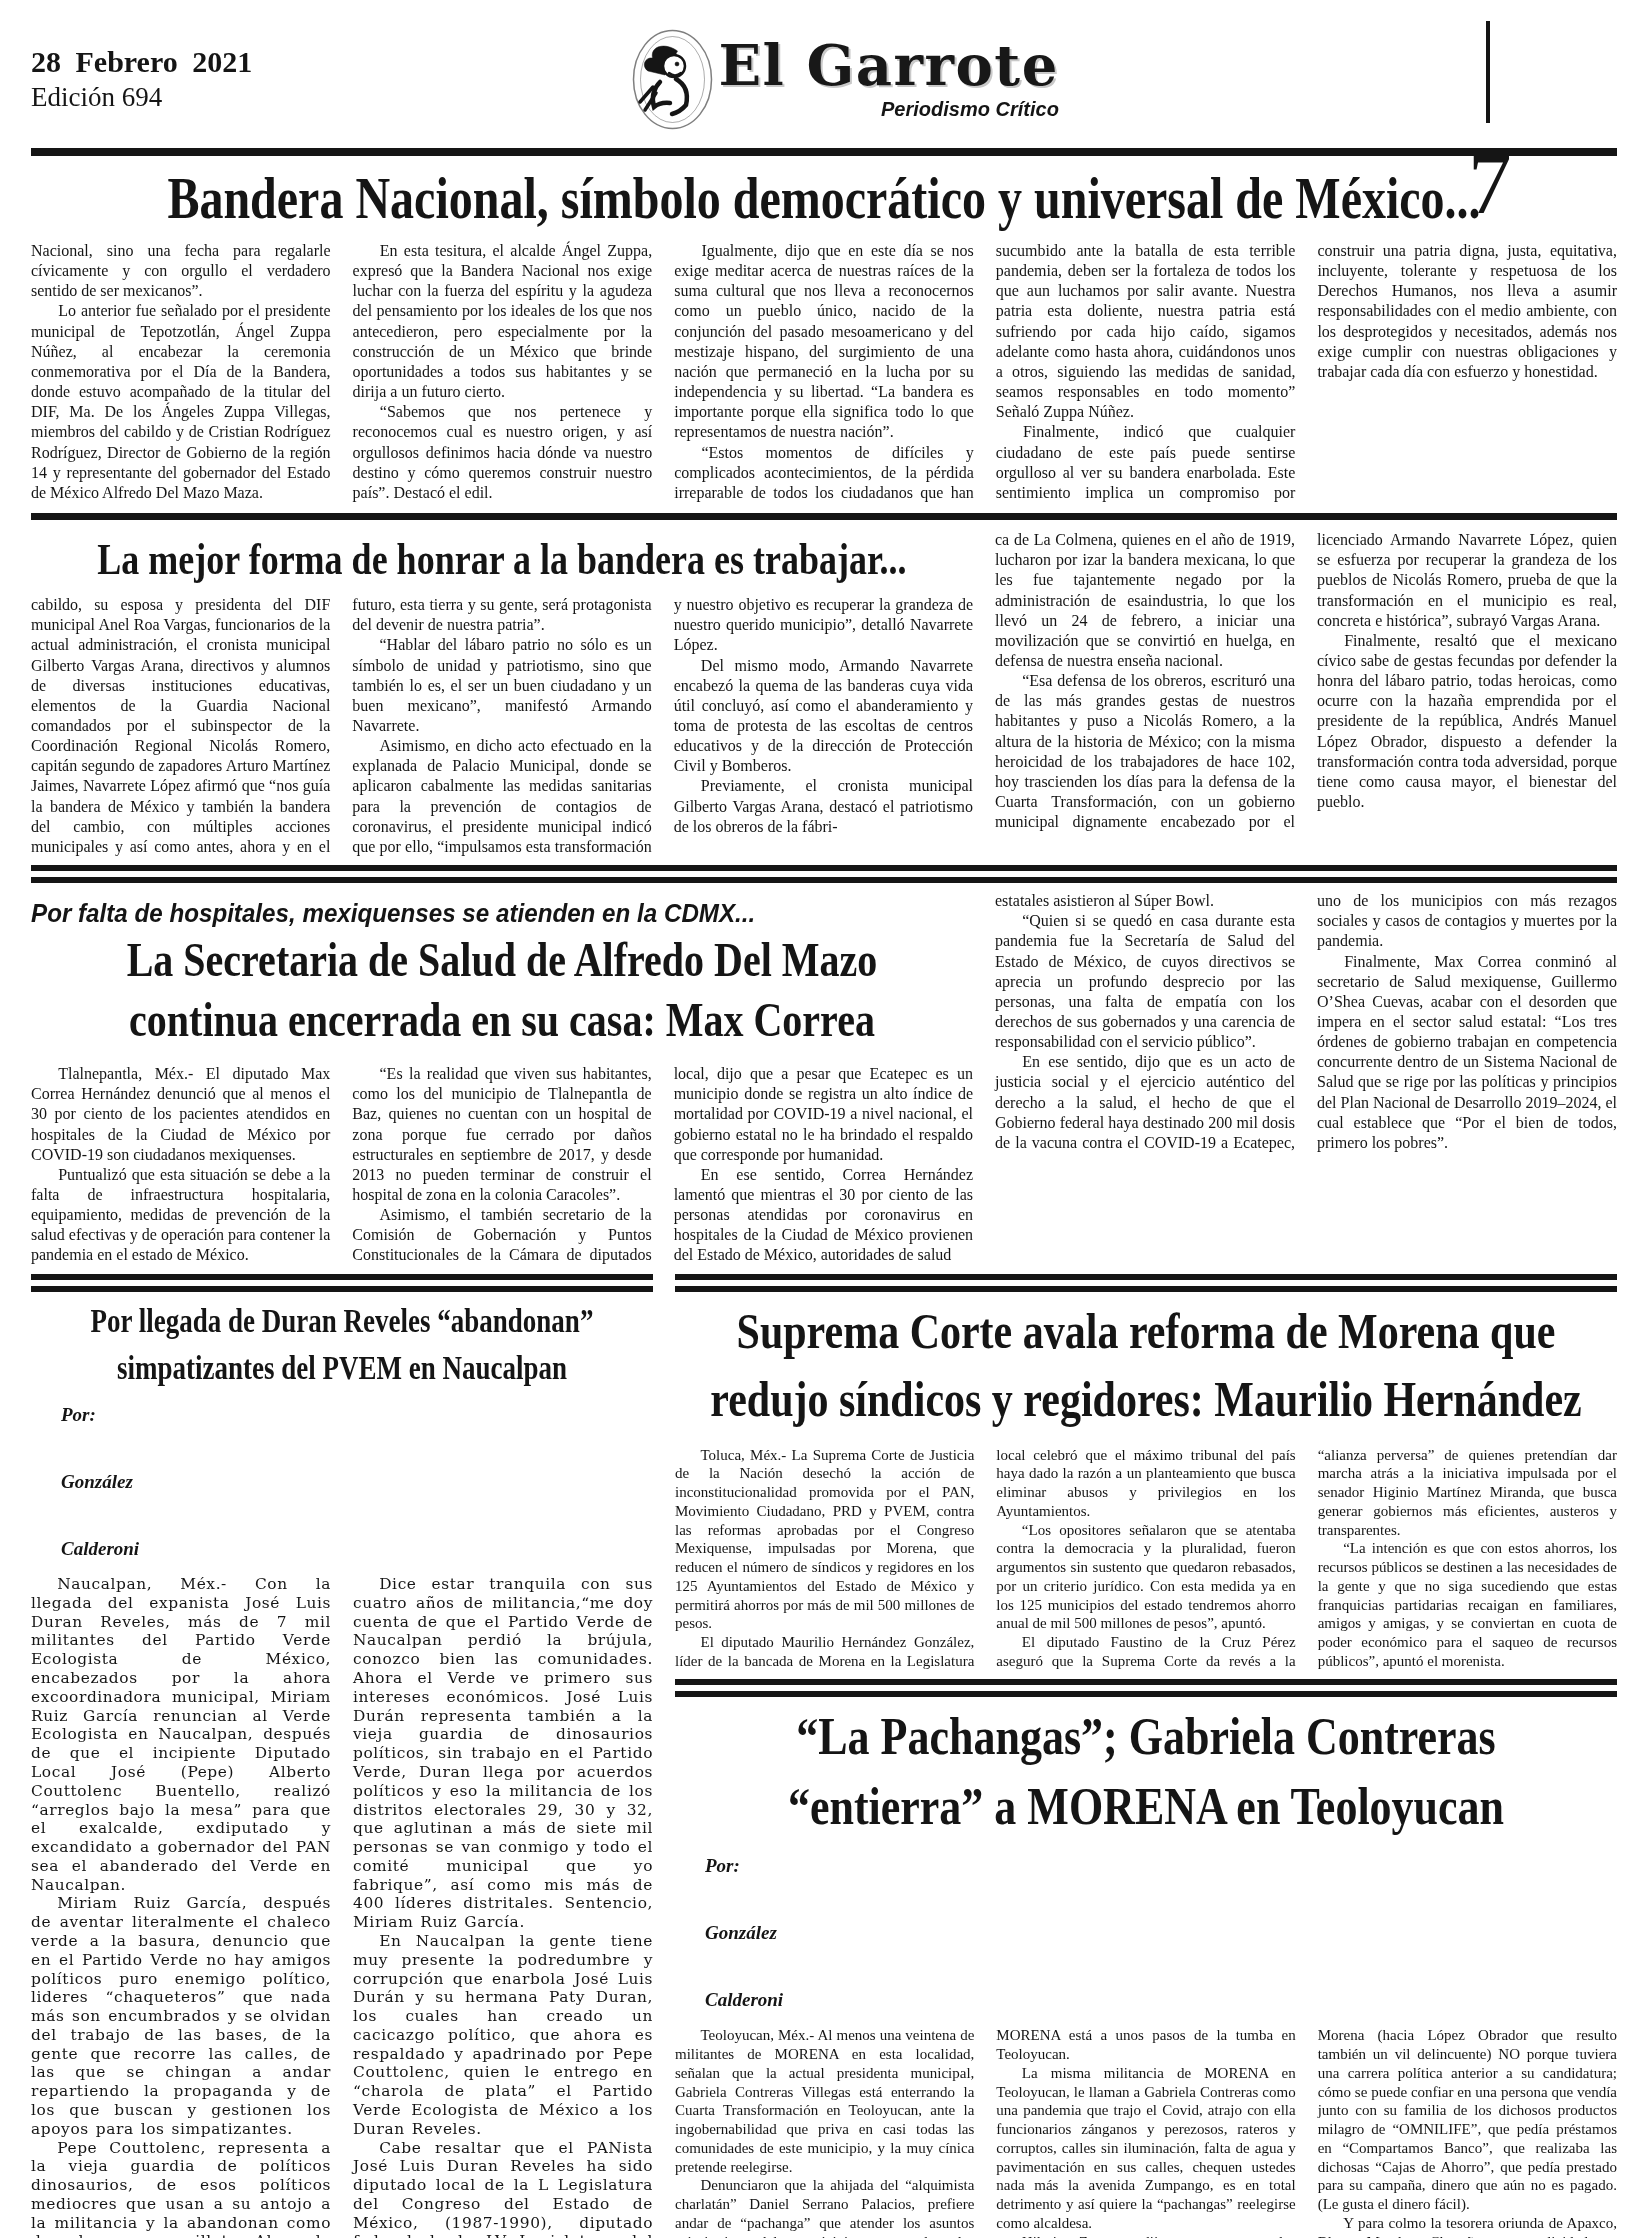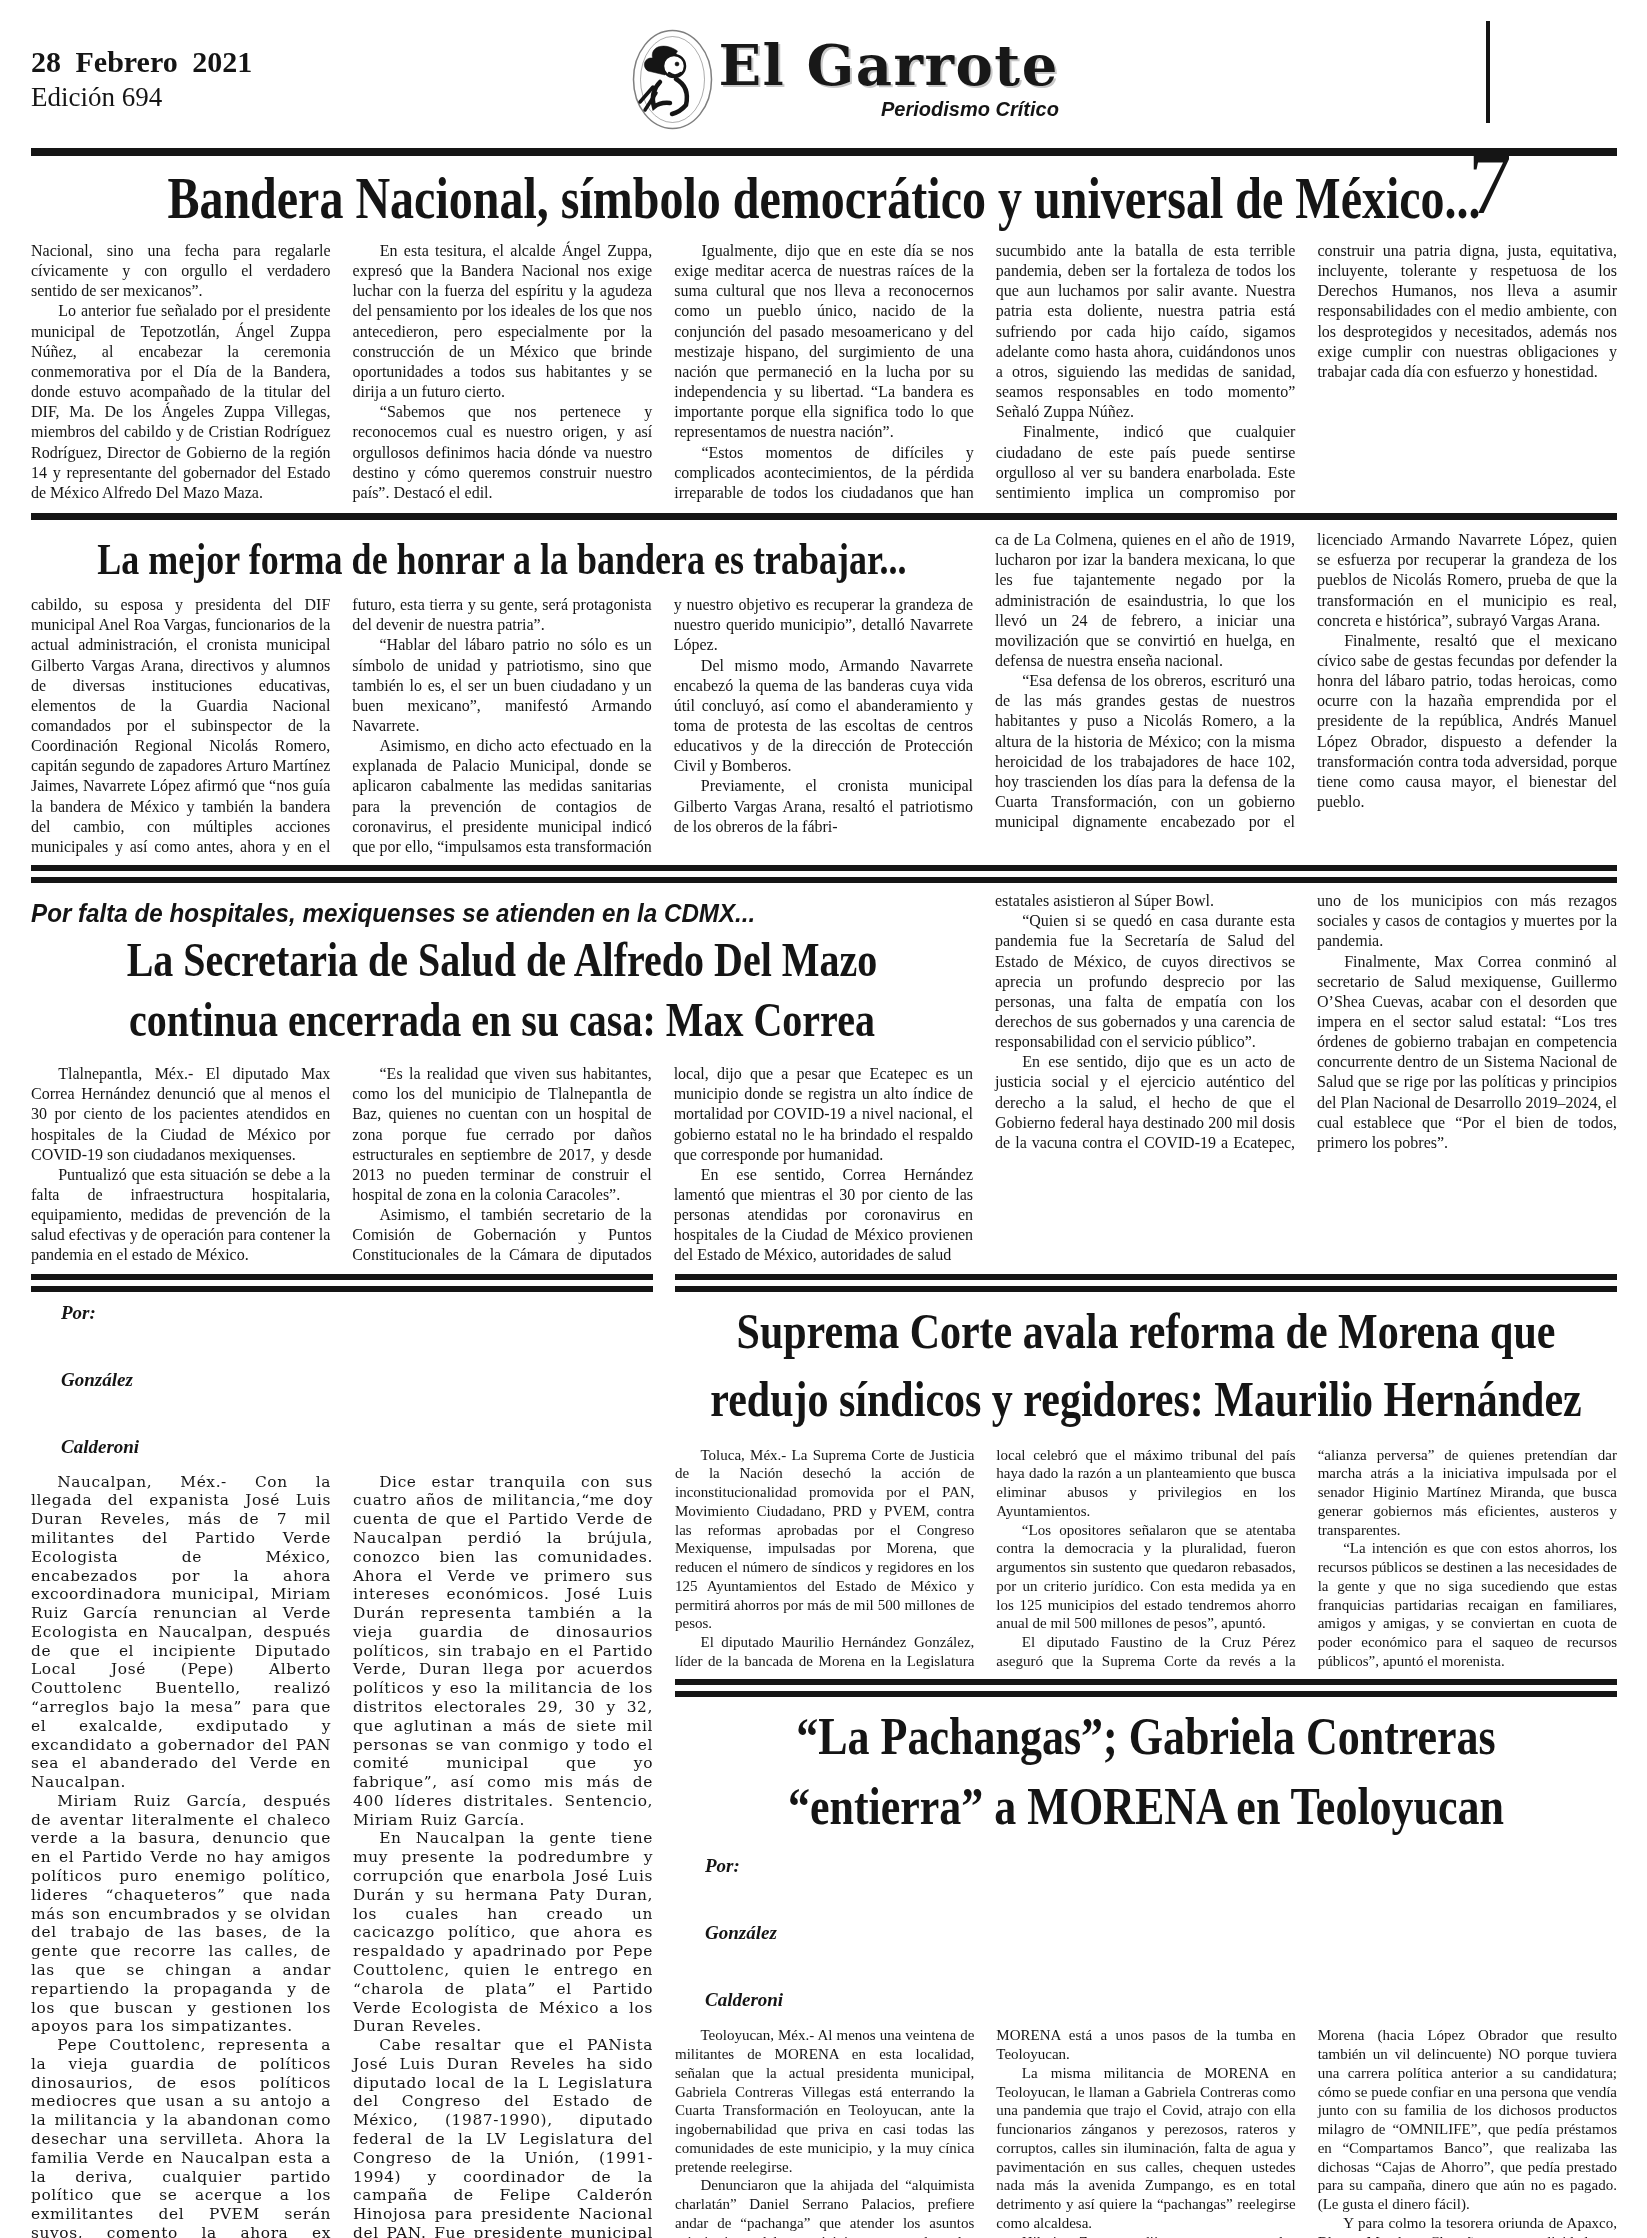--- a/index.html
+++ b/index.html
@@ -122,21 +122,21 @@
 
   <section>
     <div class="row">
       <div class="w-left3">
         <div class="hl hl-2"><span class="stretch">La mejor forma de honrar a la bandera es trabajar...</span></div>
         <div class="body body-std cols-3 cont">
             <p>cabildo, su esposa y presidenta del DIF municipal Anel Roa Vargas, funcionarios de la actual administración, el cronista municipal Gilberto Vargas Arana, directivos y alumnos de diversas instituciones educativas, elementos de la Guardia Nacional comandados por el subinspector de la Coordinación Regional Nicolás Romero, capitán segundo de zapadores Arturo Martínez Jaimes, Navarrete López afirmó que “nos guía la bandera de México y también la bandera del cambio, con múltiples acciones municipales y así como antes, ahora y en el futuro, esta tierra y su gente, será protagonista del devenir de nuestra patria”.</p>
             <p>“Hablar del lábaro patrio no sólo es un símbolo de unidad y patriotismo, sino que también lo es, el ser un buen ciudadano y un buen mexicano”, manifestó Armando Navarrete.</p>
             <p>Asimismo, en dicho acto efectuado en la explanada de Palacio Municipal, donde se aplicaron cabalmente las medidas sanitarias para la prevención de contagios de coronavirus, el presidente municipal indicó que por ello, “impulsamos esta transformación y nuestro objetivo es recuperar la grandeza de nuestro querido municipio”, detalló Navarrete López.</p>
             <p>Del mismo modo, Armando Navarrete encabezó la quema de las banderas cuya vida útil concluyó, así como el abanderamiento y toma de protesta de las escoltas de centros educativos y de la dirección de Protección Civil y Bomberos.</p>
-            <p>Previamente, el cronista municipal Gilberto Vargas Arana, resaltó el patriotismo de los obreros de la fábri-</p>
+            <p>Previamente, el cronista municipal Gilberto Vargas Arana, destacó el patriotismo de los obreros de la fábri-</p>
           </div>
       </div>
       <div class="w-right2">
         <div class="body body-std cols-2 cont">
             <p>ca de La Colmena, quienes en el año de 1919, lucharon por izar la bandera mexicana, lo que les fue tajantemente negado por la administración de esaindustria, lo que los llevó un 24 de febrero, a iniciar una movilización que se convirtió en huelga, en defensa de nuestra enseña nacional.</p>
             <p>“Esa defensa de los obreros, escrituró una de las más grandes gestas de nuestros habitantes y puso a Nicolás Romero, a la altura de la historia de México; con la misma heroicidad de los trabajadores de hace 102, hoy trascienden los días para la defensa de la Cuarta Transformación, con un gobierno municipal dignamente encabezado por el licenciado Armando Navarrete López, quien se esfuerza por recuperar la grandeza de los pueblos de Nicolás Romero, prueba de que la transformación en el municipio es real, concreta e histórica”, subrayó Vargas Arana.</p>
             <p>Finalmente, resaltó que el mexicano cívico sabe de gestas fecundas por defender la honra del lábaro patrio, todas heroicas, como ocurre con la hazaña emprendida por el presidente de la república, Andrés Manuel López Obrador, dispuesto a defender la transformación contra toda adversidad, porque tiene como causa mayor, el bienestar del pueblo.</p>
           </div>
       </div>
     </div>
@@ -168,20 +168,24 @@
             <p>Finalmente, Max Correa conminó al secretario de Salud mexiquense, Guillermo O’Shea Cuevas, acabar con el desorden que impera en el sector salud estatal: “Los tres órdenes de gobierno trabajan en competencia concurrente dentro de un Sistema Nacional de Salud que se rige por las políticas y principios del Plan Nacional de Desarrollo 2019–2024, el cual establece que “Por el bien de todos, primero los pobres”.</p>
           </div>
       </div>
     </div>
   </section>
 
   <div class="row">
 
     <div class="w-left2">
       <div class="drule"></div>
+      <div class="hl hl-duran">
+        <div><span class="stretch">Por llegada de Duran Reveles “abandonan”</span></div>
+        <div><span class="stretch">simpatizantes del PVEM en Naucalpan</span></div>
+      </div>
       <div class="byline">
           <span>Por:</span>
           <span>González</span>
           <span>Calderoni</span>
         </div>
       <div class="body body-duran cols-2">
           <p>Naucalpan, Méx.- Con la llegada del expanista José Luis Duran Reveles, más de 7 mil militantes del Partido Verde Ecologista de México, encabezados por la ahora excoordinadora municipal, Miriam Ruiz García renuncian al Verde Ecologista en Naucalpan, después de que el incipiente Diputado Local José (Pepe) Alberto Couttolenc Buentello, realizó “arreglos bajo la mesa” para que el exalcalde, exdiputado y excandidato a gobernador del PAN sea el abanderado del Verde en Naucalpan.</p>
           <p>Miriam Ruiz García, después de aventar literalmente el chaleco verde a la basura, denuncio que en el Partido Verde no hay amigos políticos puro enemigo político, lideres “chaqueteros” que nada más son encumbrados y se olvidan del trabajo de las bases, de la gente que recorre las calles, de las que se chingan a andar repartiendo la propaganda y de los que buscan y gestionen los apoyos para los simpatizantes.</p>
           <p>Pepe Couttolenc, representa a la vieja guardia de políticos dinosaurios, de esos políticos mediocres que usan a su antojo a la militancia y la abandonan como desechar una servilleta. Ahora la familia Verde en Naucalpan esta a la deriva, cualquier partido político que se acerque a los exmilitantes del PVEM serán suyos, comento la ahora ex coordinadora del verde en Naucalpan. Ruiz García dijo que su principal propósito fue ayudar a la gente de Naucalpan, el Partido Verde, pero ahora le conviene más los acuerdos políticos a Pepe Couttolenc, y quien ahora perdió los ideales del Partido Verde.</p>
           <p>Dice estar tranquila con sus cuatro años de militancia,“me doy cuenta de que el Partido Verde de Naucalpan perdió la brújula, conozco bien las comunidades. Ahora el Verde ve primero sus intereses económicos. José Luis Durán representa también a la vieja guardia de dinosaurios políticos, sin trabajo en el Partido Verde, Duran llega por acuerdos políticos y eso la militancia de los distritos electorales 29, 30 y 32, que aglutinan a más de siete mil personas se van conmigo y todo el comité municipal que yo fabrique”, así como mis más de 400 líderes distritales. Sentencio, Miriam Ruiz García.</p>

